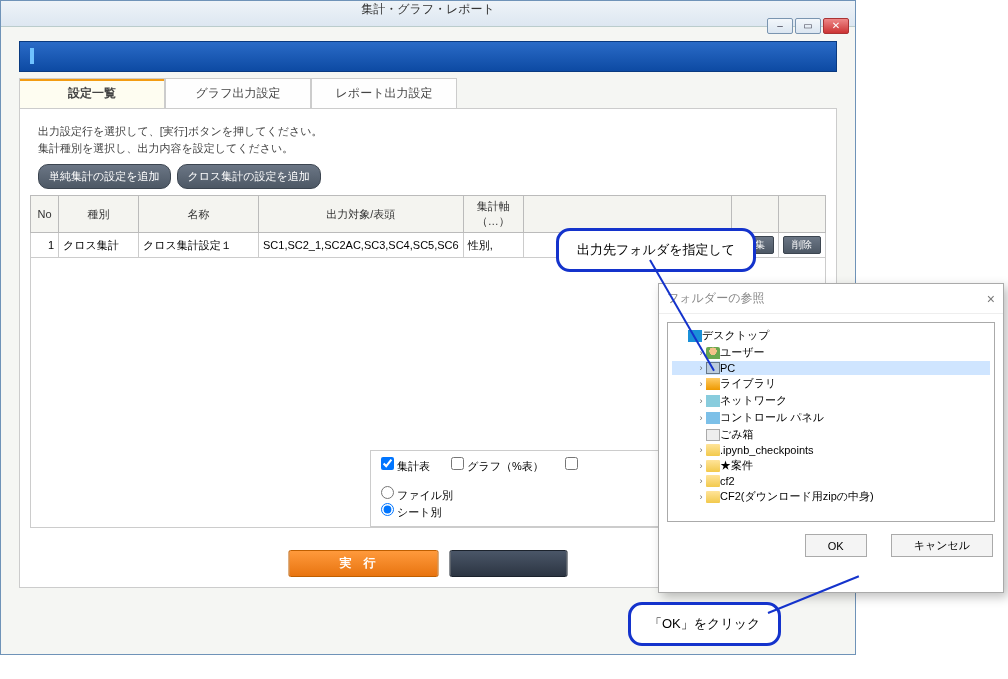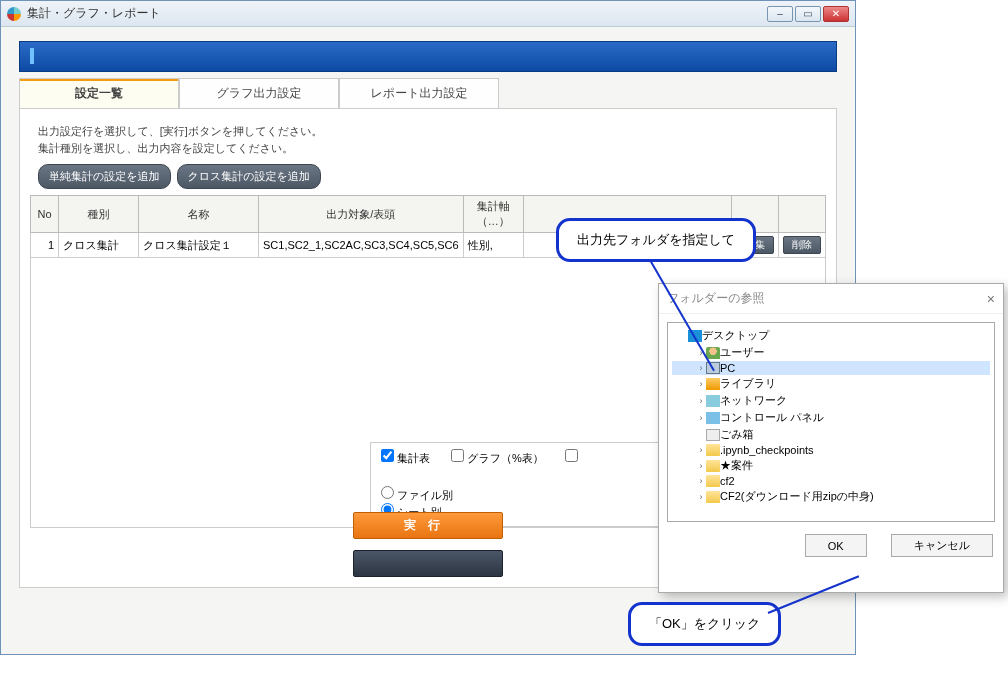--- a/index.html
+++ b/index.html
@@ -1,53 +1,53 @@
 <!DOCTYPE html>
 <html><head>
 <meta charset="utf-8">
 <style>
 * { box-sizing: border-box; margin: 0; padding: 0; font-family: "Meiryo UI", "MS PGothic", sans-serif; }
 body { background: #fff; position: relative; width: 1008px; height: 679px; overflow: hidden; }
 
 
 .window { position: absolute; left: 0; top: 0; width: 856px; height: 655px; border: 1px solid #6f93b8; background: #f5f6f3; }
-.titlebar { height: 26px; background: linear-gradient(#eef3f8,#dde7f1); border-bottom: 1px solid #bcc; display: flex; align-items: center; padding: 0 6px; font-size: 12px; color: #333; }
+.titlebar { height: 26px; background: linear-gradient(#eef3f8,#dde7f1); border-bottom: 1px solid #bcc; display: flex; align-items: center; padding: 0 6px; font-size: 12px; color: #333; flex-direction: column; }
 .titlebar .tb-icon { width: 14px; height: 14px; border-radius: 7px; background: conic-gradient(#7cc 0 90deg,#f90 90deg 180deg,#c33 180deg 270deg,#39c 270deg 360deg); margin-right: 6px; }
 .titlebar .buttons { margin-left: auto; display: flex; gap: 2px; }
 .titlebar .buttons span { display: inline-block; width: 26px; height: 16px; border: 1px solid #7a95b0; background: linear-gradient(#f3f7fb,#dbe6f1); border-radius: 2px; font-size: 10px; line-height: 14px; text-align: center; color: #445; }
 .titlebar .buttons span.close { background: linear-gradient(#e88,#c33); border-color: #a33; color: #fff; }
 
 .inner { padding: 14px 18px; }
 
 .headerbar { background: linear-gradient(#2a6bc7,#0d4aa3); border: 1px solid #0a3a80; padding: 6px 10px; color: #fff; font-weight: bold; font-size: 15px; letter-spacing: 1px; }
 .headerbar .accent { display:inline-block; width:4px; height:16px; background:#6fc2ff; margin-right:6px; vertical-align:-2px;}
 
 .tabs { display:flex; margin-top:6px; }
-.tab { width: 160px; text-align:center; font-size:12px; padding:6px 0; border:1px solid #ccc; border-bottom:none; background:#fefefe; color:#444; cursor:pointer; }
+.tab { width: 146px; text-align:center; font-size:12px; padding:6px 0; border:1px solid #ccc; border-bottom:none; background:#fefefe; color:#444; cursor:pointer; }
 .tab.active { font-weight:bold; color:#444; box-shadow: inset 0 2px 0 #f39c12; background:#fefdf1; }
 
 .content-box { border:1px solid #ccc; background:#fff; padding:14px 10px 10px 10px; min-height:480px; position:relative; }
 .instructions { font-size:11px; color:#444; margin: 0 0 8px 8px; line-height:1.5; }
 
 .btns { margin-left:8px; margin-bottom:6px; display:flex; gap:6px; }
 .gbtn { background: linear-gradient(#6b7685,#4d5865); color:#fff; font-size:11px; padding:4px 10px; border:1px solid #3c4550; border-radius:10px; cursor:pointer; }
 
 table.grid { width: 100%; border-collapse: collapse; font-size:11px; }
 table.grid th { background:#f4f4f0; border:1px solid #bbb; padding:3px 4px; font-weight:normal; color:#333; }
 table.grid td { border:1px solid #ccc; padding:3px 4px; white-space:nowrap; overflow:hidden; }
 .row-btn { background: linear-gradient(#6b7685,#4d5865); color:#fff; font-size:10px; padding:1px 8px; border:1px solid #3c4550; border-radius:2px; cursor:pointer; }
 .table-body-area { height: 270px; border:1px solid #ccc; border-top:none; background:#fff; }
 
 .output-panel { border:1px solid #ccc; margin-top:10px; display:flex; align-items:stretch; font-size:11px; background:#fff; position:absolute; left:350px; bottom:60px; right:10px;}
 .output-panel .lab { width:90px; border-right:1px solid #ccc; display:flex; align-items:center; justify-content:center; background:#fefefc; }
 .output-panel .opts { padding:6px 10px; }
 .output-panel label { margin-right:18px; }
-.output-panel .checkrow { margin-bottom:20px; }
-
-.run-btn { position:absolute; bottom:10px; left:50%; transform:translateX(-50%); display:flex; gap:11px;flex-direction:column; }
+.output-panel .checkrow { margin-bottom:12px; }
+
+.run-btn { position:absolute; bottom:10px; left:50%; transform:translateX(-50%); display:flex; gap:11px; }
 .orange { background: linear-gradient(#ff9a3c,#e87410); color:#fff; font-size:12px; font-weight:bold; padding:4px 50px; border:1px solid #c05f00; border-radius:2px; cursor:pointer; letter-spacing:12px; }
 .darkb { background: linear-gradient(#4a5668,#2c3542); color:#fff; font-size:12px; padding:4px 40px; border:1px solid #1b222c; border-radius:2px; cursor:pointer; }
 
 
 .folder-dialog { position:absolute; left:658px; top:283px; width:346px; height:310px; border:1px solid #aaa; background:#fff; box-shadow: 4px 4px 10px rgba(0,0,0,.25); }
 .folder-dialog .fd-title { display:flex; align-items:center; padding:6px 8px; font-size:12px; color:#888; border-bottom:1px solid #eee; }
 .folder-dialog .fd-title .x { margin-left:auto; color:#777; cursor:pointer; font-size:14px; }
 .tree-wrap { border:1px solid #aaa; margin:8px; height:200px; overflow-y:scroll; font-size:11px; padding:4px; }
 .tree-item { display:flex; align-items:center; padding:1px 0; }
 .tree-item .caret { width:10px; text-align:center; color:#666; font-size:9px; }
@@ -220,21 +220,21 @@
       <span class="ico folder"></span>
       <span>CF2(ダウンロード用zipの中身)</span>
     </div>
   </div>
   <div class="fd-buttons">
     <button class="fd-btn">OK</button>
     <button class="fd-btn">キャンセル</button>
   </div>
 </div>
 
-<div class="callout" style="left:556px; top:218px;">
+<div class="callout" style="left:556px; top:228px;">
   <span>出力先フォルダを指定して</span>
 </div>
 <div class="line" style="left:650px; top:259px; width:128px; transform: rotate(60deg);"></div>
 
 <div class="callout" style="left:628px; top:602px;">
   <span>「OK」をクリック</span>
 </div>
 <div class="line" style="left:768px; top:612px; width:98px; transform: rotate(-22deg);"></div>
 
 </body></html>

